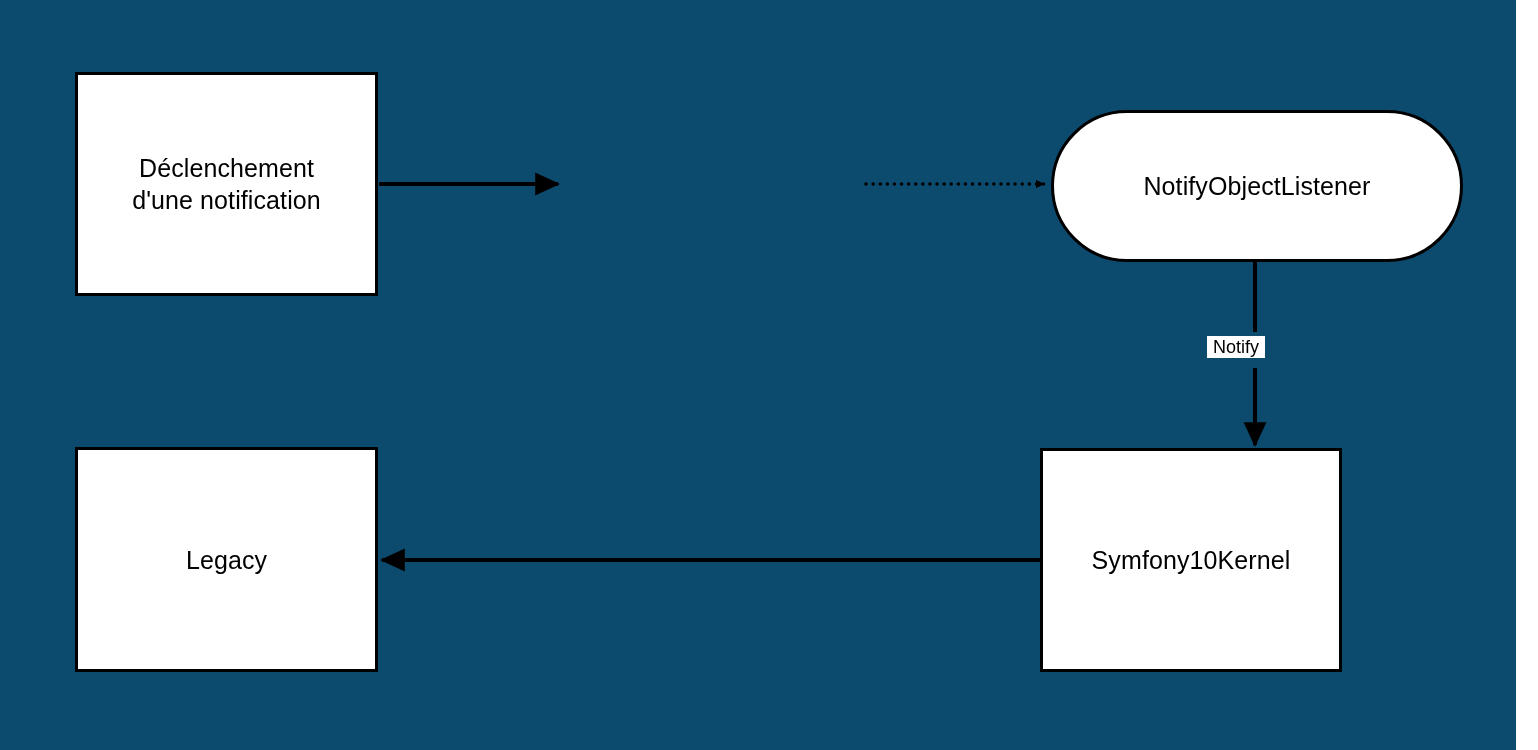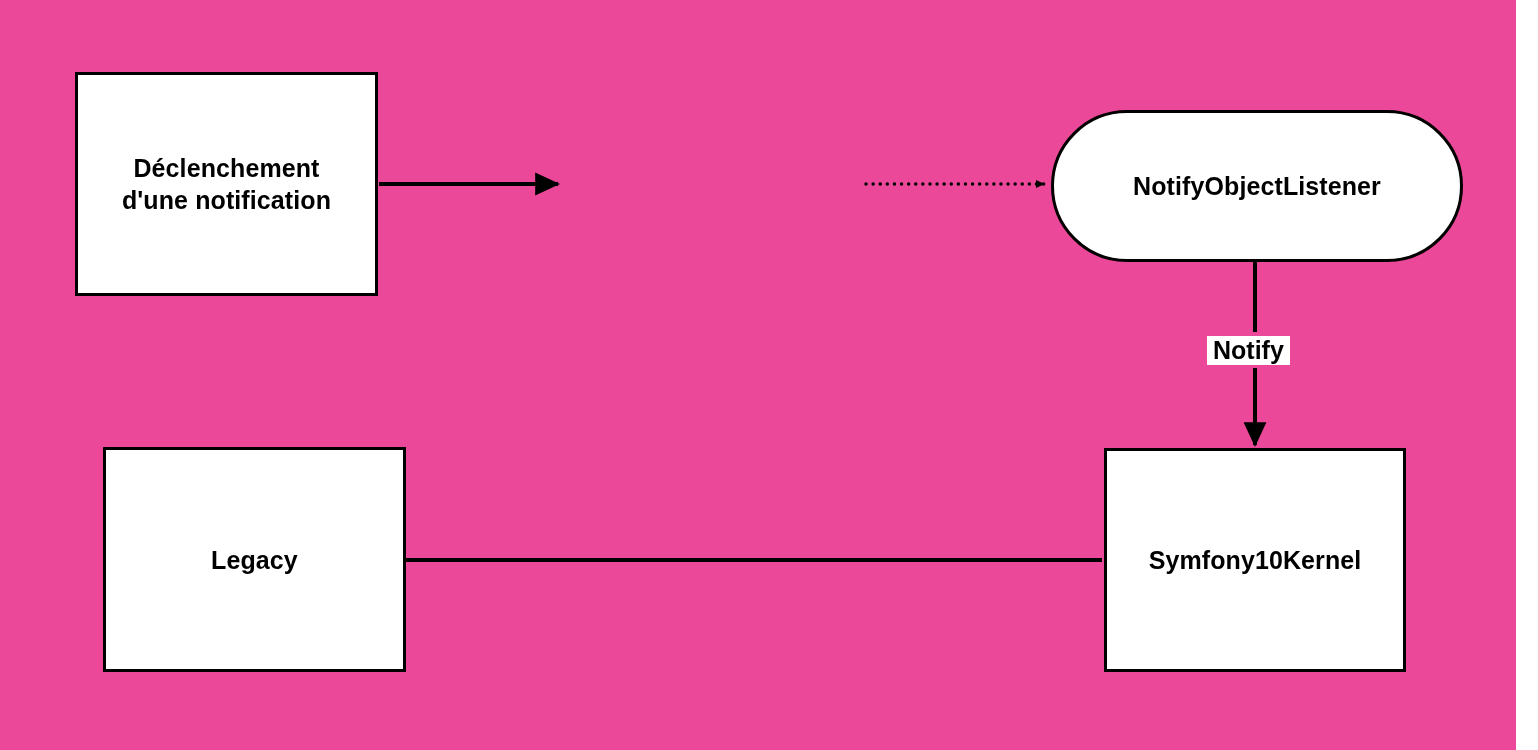--- a/index.html
+++ b/index.html
@@ -10,22 +10,21 @@
   body {
     font-family: "Liberation Sans", sans-serif;
     width: 1538px;
     height: 750px;
     overflow: hidden;
   }
   #canvas {
     position: relative;
     width: 1516px;
     height: 750px;
-    background: #ec4899;
-    font-weight: bold;
+    background: #0c4a6e;
   }
   #edges {
     position: absolute;
     left: 0;
     top: 0;
     width: 1538px;
     height: 750px;
     pointer-events: none;
   }
 
@@ -46,28 +45,28 @@
   }
   .node.rect { border-radius: 0; }
   .node.stadium { border-radius: 9999px; }
 
   .node-label { display: block; padding: 0 10px; white-space: pre-line; }
 
   
   #node-trigger   { left: 75px;   top: 72px;  width: 303px; height: 224px; }
   #node-event     { left: 561px;  top: 72px;  width: 303px; height: 224px; }
   #node-listener  { left: 1051px; top: 110px; width: 412px; height: 152px; justify-content: center; }
-  #node-legacy    { left: 75px;   top: 447px; width: 303px; height: 225px; margin-left: 28px; }
-  #node-kernel    { left: 1104px; top: 448px; width: 302px; height: 224px; }
+  #node-legacy    { left: 75px;   top: 447px; width: 303px; height: 225px; }
+  #node-kernel    { left: 1040px; top: 448px; width: 302px; height: 224px; }
 
   
   .edge-label {
     position: absolute;
     color: #000000;
-    font-size: 25px;
+    font-size: 18px;
     line-height: 1;
     background: #ffffff;
     white-space: nowrap;
     padding: 2px 6px;
     text-align: center;
   }
   #label-notify      { left: 1207px; top: 336px; }
   #label-broadcast   { left: 527px;  top: 511px; }
 </style>
 </head>

